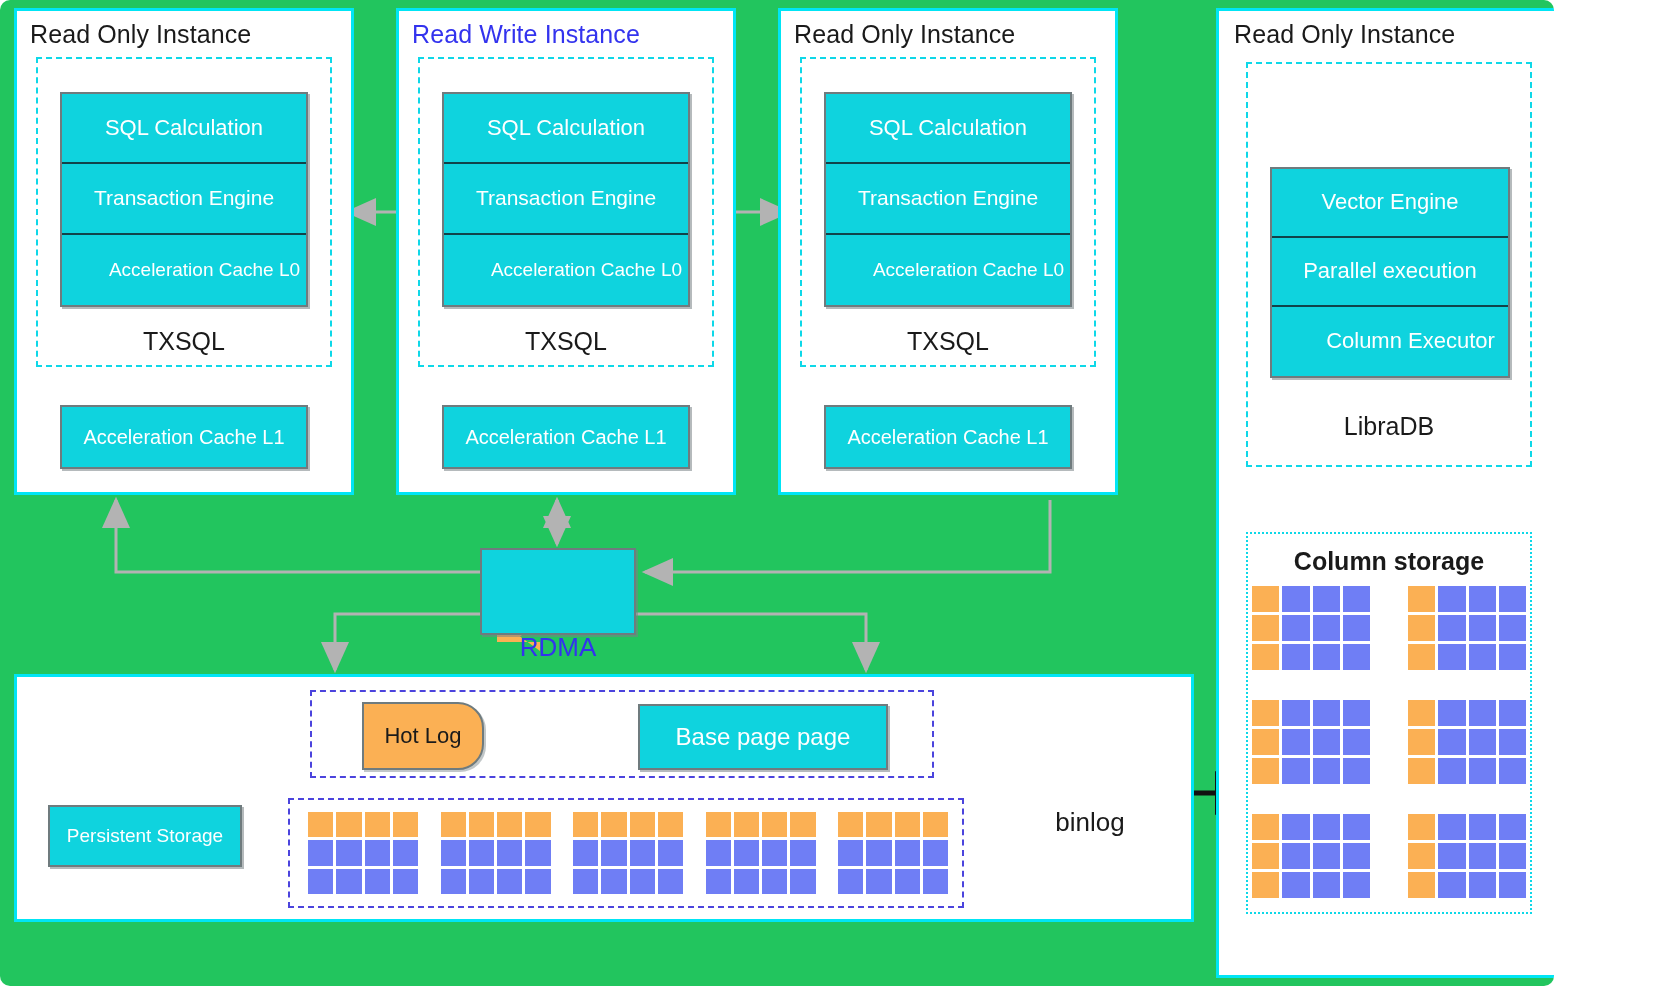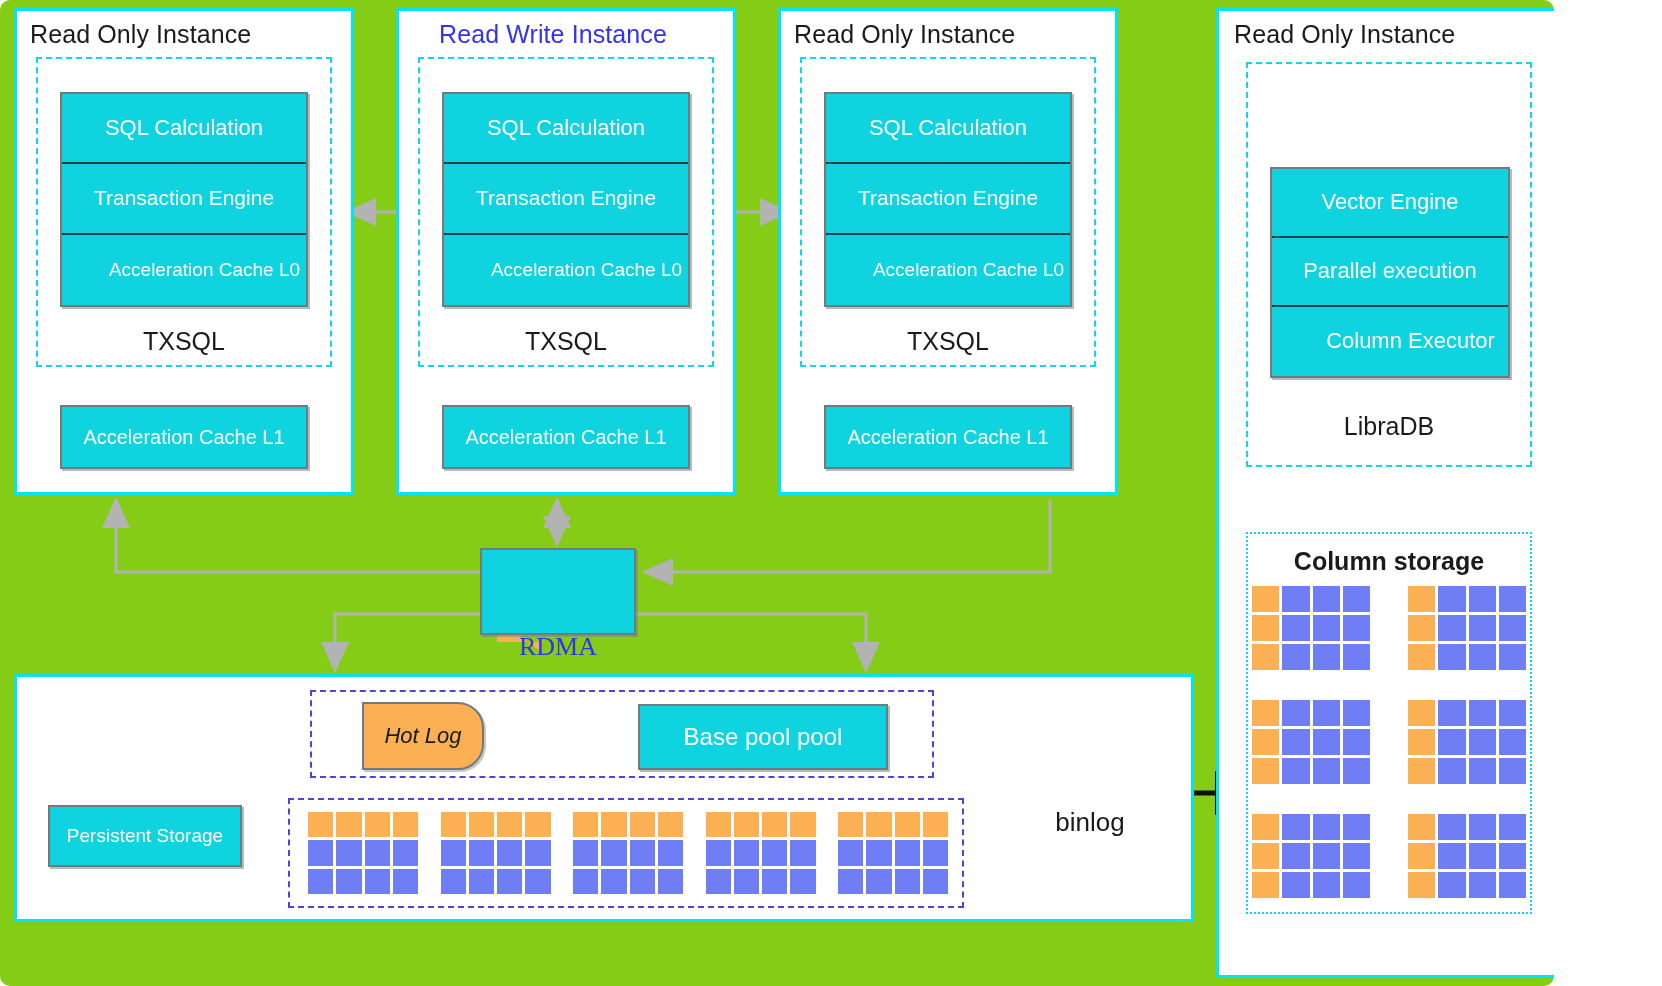--- a/index.html
+++ b/index.html
@@ -4,21 +4,21 @@
 <style>
   html,body{margin:0;padding:0;background:#ffffff;}
   body{
     font-family:"Liberation Sans", sans-serif;
     -webkit-font-smoothing:antialiased;
   }
   #stage{
     position:relative;
     width:1554px;
     height:986px;
-    background:#84cc16;
+    background:#22c55e;
     overflow:hidden;
     border-radius:10px;
   }
 
   
   .panel{
     position:absolute;
     border:3px solid #00e5f5;
     background:#ffffff;
     box-sizing:border-box;
@@ -184,21 +184,21 @@
   <div class="dashbox" style="left:36px;top:57px;width:296px;height:310px;"></div>
   <div class="stackbox" style="left:60px;top:92px;width:248px;height:215px;">
     <div class="stackrow" style="height:33.33%;">SQL Calculation</div>
     <div class="stackrow" style="height:33.33%;font-size:21px;">Transaction Engine</div>
     <div class="stackrow" style="height:33.33%;font-size:19px;">Acceleration Cache L0</div>
   </div>
   <div class="caption" style="left:36px;top:327px;width:296px;">TXSQL</div>
   <div class="cyanbox" style="left:60px;top:405px;width:248px;height:64px;font-size:20px;">Acceleration Cache L1</div>
 
   <div class="panel" style="left:396px;top:8px;width:340px;height:487px;"></div>
-  <div class="panel-title blue" style="left:412px;top:20px;margin-left:27px;">Read Write Instance</div>
+  <div class="panel-title blue" style="left:412px;top:20px;">Read Write Instance</div>
   <div class="dashbox" style="left:418px;top:57px;width:296px;height:310px;"></div>
   <div class="stackbox" style="left:442px;top:92px;width:248px;height:215px;">
     <div class="stackrow" style="height:33.33%;">SQL Calculation</div>
     <div class="stackrow" style="height:33.33%;font-size:21px;">Transaction Engine</div>
     <div class="stackrow" style="height:33.33%;font-size:19px;">Acceleration Cache L0</div>
   </div>
   <div class="caption" style="left:418px;top:327px;width:296px;">TXSQL</div>
   <div class="cyanbox" style="left:442px;top:405px;width:248px;height:64px;font-size:20px;">Acceleration Cache L1</div>
 
   <div class="panel" style="left:778px;top:8px;width:340px;height:487px;"></div>
@@ -305,33 +305,33 @@
         <div class="cell b"></div>
         <div class="cell b"></div>
         <div class="cell o"></div>
         <div class="cell b"></div>
         <div class="cell b"></div>
         <div class="cell b"></div>
       </div>
     </div>
 
   <div class="cyanbox" style="left:480px;top:548px;width:156px;height:87px;"></div>
-  <div class="lbl-rdma" style="left:480px;top:632px;width:156px;text-align:center;font-family:Liberation Serif, serif;">RDMA</div>
+  <div class="lbl-rdma" style="left:480px;top:632px;width:156px;text-align:center;">RDMA</div>
 
   <div class="panel" style="left:14px;top:674px;width:1180px;height:248px;"></div>
 
   <div class="cyanbox" style="left:48px;top:805px;width:194px;height:62px;font-size:19px;">Persistent Storage</div>
 
   <div class="purple-dash" style="left:310px;top:690px;width:624px;height:88px;"></div>
   <div style="position:absolute;left:362px;top:702px;width:122px;height:68px;background:#fbb054;border:2px solid #6f7b7e;
               border-radius:0 26px 26px 0;box-sizing:border-box;box-shadow:2px 2px 0 rgba(120,130,133,.45);
-              display:flex;align-items:center;justify-content:center;color:#1a1a1a;font-size:22px;font-style:italic;">
+              display:flex;align-items:center;justify-content:center;color:#1a1a1a;font-size:22px;">
     <span>Hot Log</span>
   </div>
-  <div class="cyanbox" style="left:638px;top:704px;width:250px;height:66px;font-size:24px;">Base pool pool</div>
+  <div class="cyanbox" style="left:638px;top:704px;width:250px;height:66px;font-size:24px;">Base page page</div>
 
   <div class="purple-dash" style="left:288px;top:798px;width:676px;height:110px;"></div>
   <div id="page-groups" style="position:absolute;left:308px;top:812px;width:640px;height:82px;display:flex;justify-content:space-between;">
       <div style="display: grid; grid-template-columns: repeat(4, 1fr); grid-template-rows: repeat(3, 1fr); gap: 3px; width: 110px; height: 82px;">
         <div class="cell o"></div>
         <div class="cell o"></div>
         <div class="cell o"></div>
         <div class="cell o"></div>
         <div class="cell b"></div>
         <div class="cell b"></div>

